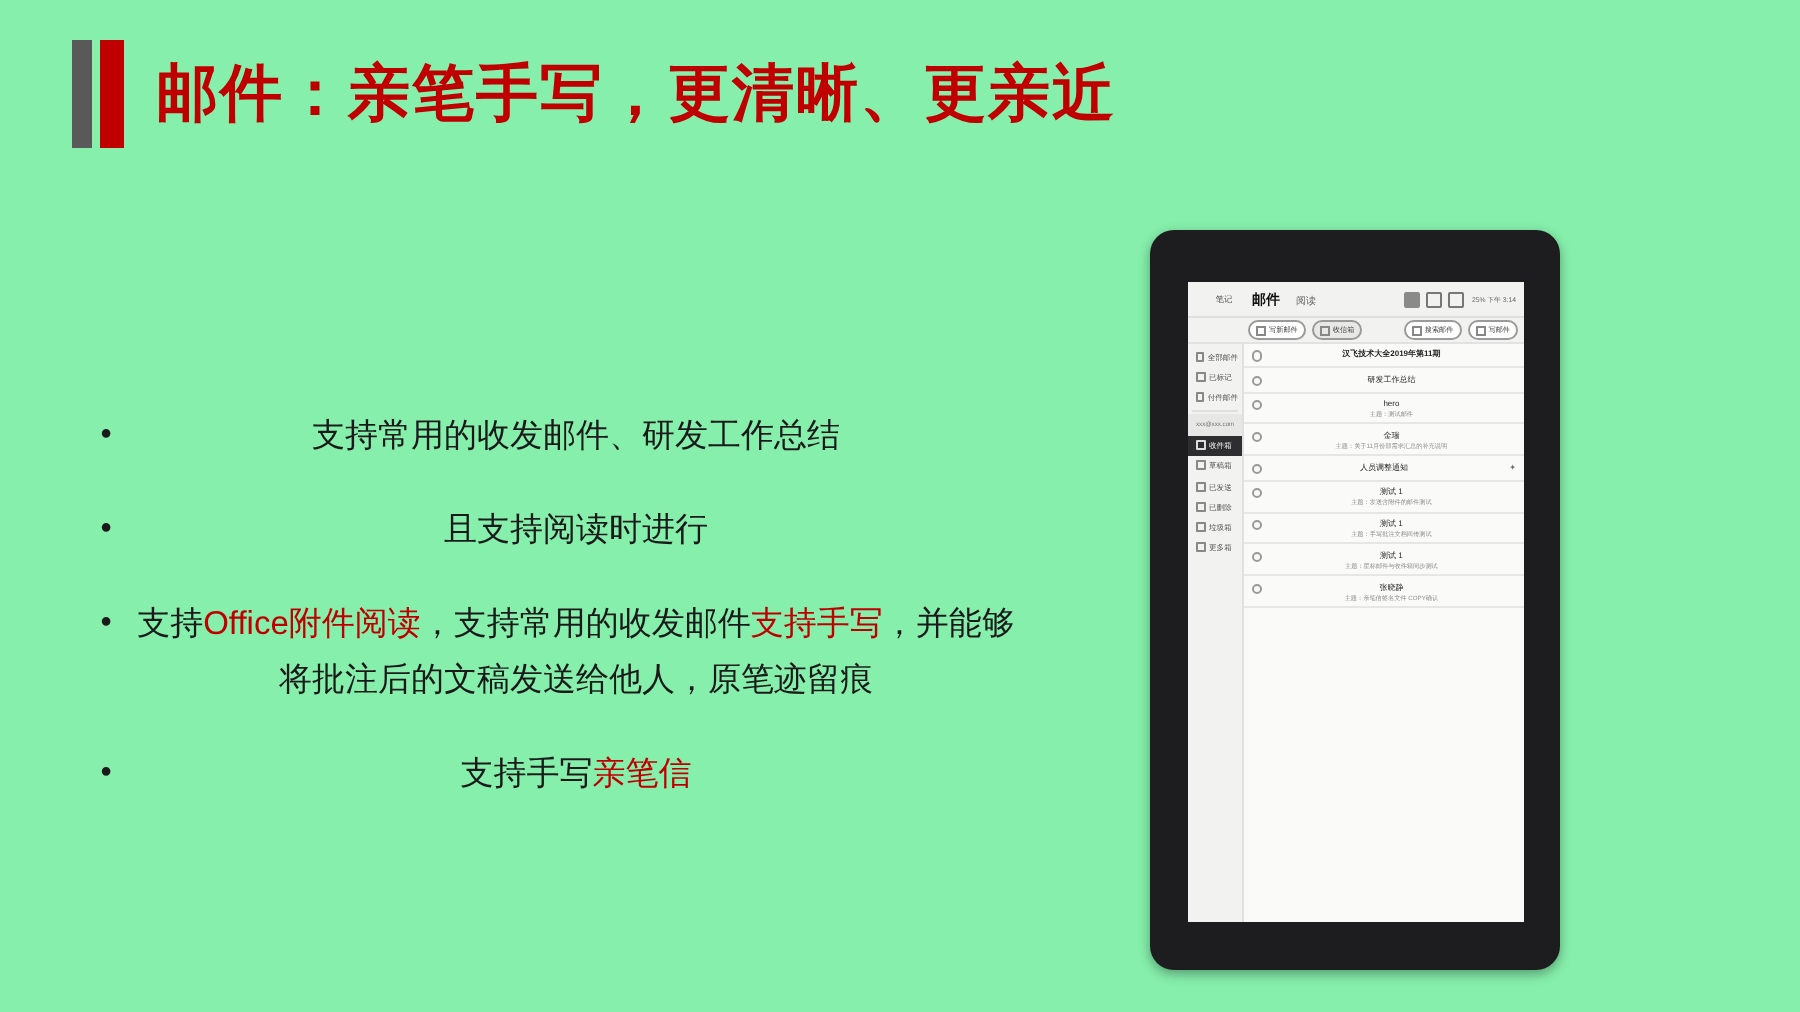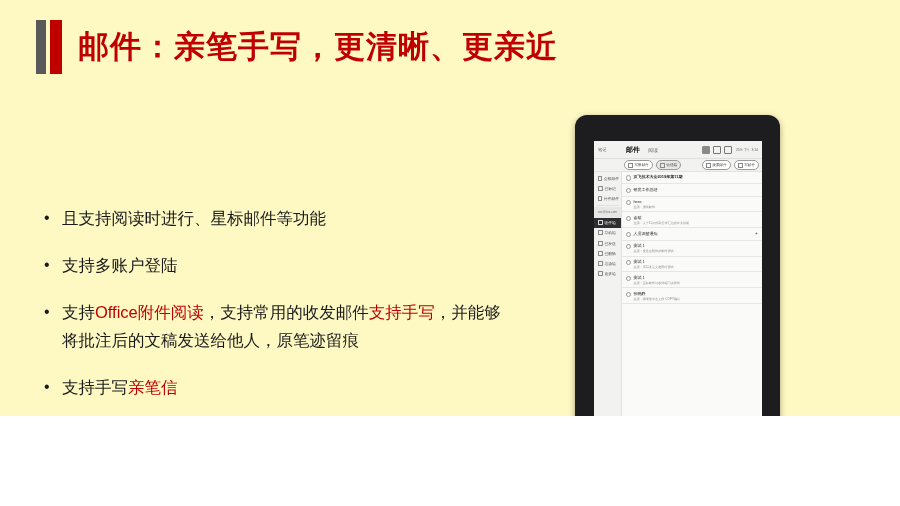--- a/index.html
+++ b/index.html
@@ -6,23 +6,24 @@
     margin: 0;
     padding: 0;
     background: #ffffff;
   }
   body {
     font-family: "Liberation Sans", sans-serif;
   }
   #slide {
     position: relative;
     width: 900px;
-    height: 416px;
-    background: #fef9c3;
+    height: 506px;
+    background: #86efac;
     overflow: hidden;
+    text-align: center;
   }
 
   
   #title-block {
     position: absolute;
     left: 36px;
     top: 20px;
     display: flex;
     align-items: stretch;
     height: 54px;
@@ -297,28 +298,28 @@
     <div class="bar-dark"></div>
     <div class="bar-red"></div>
     <div id="title-text">邮件：亲笔手写，更清晰、更亲近</div>
   </div>
 
   <div id="bullets">
 
     <div class="bullet">
       <div class="dot">•</div>
       <div class="txt">
-        <span>且支持阅读时进行、星标邮件等功能</span>
+        <span>支持常用的收发邮件、研发工作总结</span>
       </div>
     </div>
 
     <div class="bullet">
       <div class="dot">•</div>
       <div class="txt">
-        <span>支持多账户登陆</span>
+        <span>且支持阅读时进行</span>
       </div>
     </div>
 
     <div class="bullet">
       <div class="dot">•</div>
       <div class="txt">
         <span>支持</span><span class="red">Office附件阅读</span><span>，支持常用的收发邮件</span><span class="red">支持手写</span><span>，并能够将批注后的文稿发送给他人，原笔迹留痕</span>
       </div>
     </div>
 

